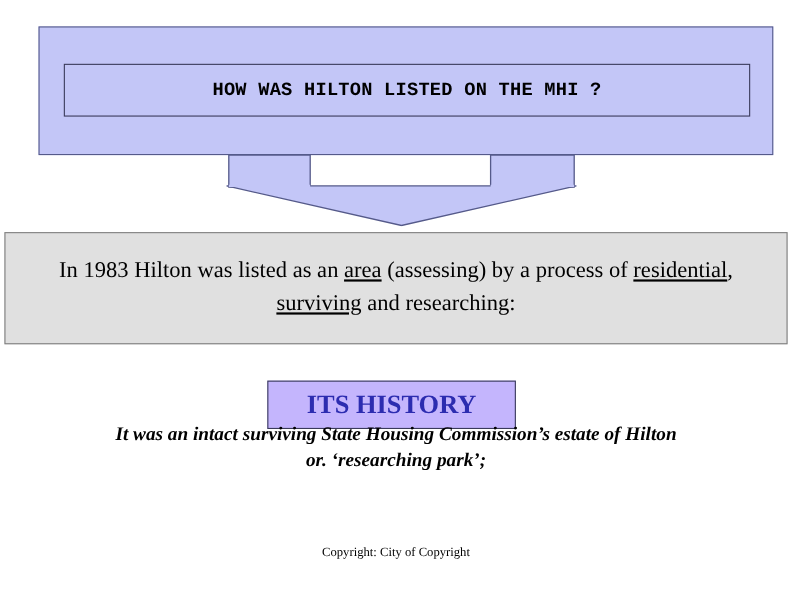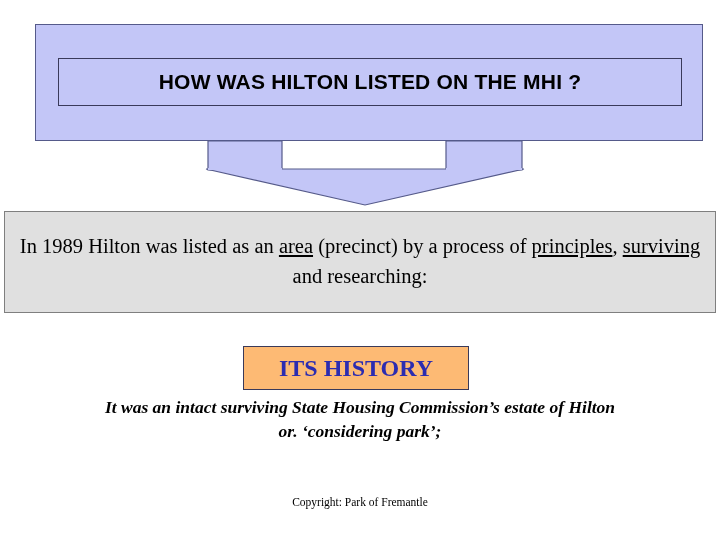--- a/index.html
+++ b/index.html
@@ -39,23 +39,23 @@
     width: 624px;
     height: 48px;
     background: #c3c6f7;
     border: 1px solid #3a3a5a;
     box-sizing: border-box;
     display: flex;
     align-items: center;
     justify-content: center;
   }
   .title-text {
-    font-family: Liberation Sans, sans-serif;
+    font-family: Liberation Mono, monospace;
     font-weight: bold;
-    font-size: 21px;
+    font-size: 17px;
     color: #000000;
     letter-spacing: 0.2px;
     white-space: nowrap;
   }
 
   
   .arrow-wrap {
     position: absolute;
     left: 200px;
     top: 140px;
@@ -93,40 +93,40 @@
     margin-top: 28px;
   }
 
   
   .history-box {
     position: absolute;
     left: 243px;
     top: 346px;
     width: 226px;
     height: 44px;
-    background: #fdba74;
+    background: #c4b5fd;
     border: 1px solid #3a3a5a;
     box-sizing: border-box;
     display: flex;
     align-items: center;
     justify-content: center;
   }
   .history-text {
     font-family: "Liberation Serif", serif;
     font-weight: bold;
     font-size: 24px;
     color: #2c2cb0;
     white-space: nowrap;
   }
 
   
   .body-para {
     position: absolute;
     left: 4px;
-    top: 395px;
+    top: 382px;
     width: 712px;
     text-align: center;
     font-family: "Liberation Serif", serif;
     font-weight: bold;
     font-style: italic;
     font-size: 17.5px;
     color: #000000;
     line-height: 1.38;
   }
   .body-para .line {
@@ -162,28 +162,28 @@
       <polygon points="8,1 82,1 82,30 8,30" fill="#c3c6f7" stroke="#555a8a" stroke-width="1.2"></polygon>
       <polygon points="246,1 322,1 322,30 246,30" fill="#c3c6f7" stroke="#555a8a" stroke-width="1.2"></polygon>
       <polygon points="6,29 324,29 165,65" fill="#c3c6f7" stroke="#555a8a" stroke-width="1.2"></polygon>
       <line x1="8" y1="29" x2="82" y2="29" stroke="#c3c6f7" stroke-width="2"></line>
       <line x1="246" y1="29" x2="322" y2="29" stroke="#c3c6f7" stroke-width="2"></line>
     </svg>
   </div>
 
   <div class="statement-box">
     <div class="statement-text">
-      <span>In 1989 Hilton was listed as an </span><span class="u">area</span><span> (precinct) by a process of </span><span class="u">principles</span><span>, </span><span class="u">surviving</span><span>  and  researching:</span>
+      <span>In 1983 Hilton was listed as an </span><span class="u">area</span><span> (assessing) by a process of </span><span class="u">residential</span><span>, </span><span class="u">surviving</span><span>  and  researching:</span>
     </div>
   </div>
 
   <div class="history-box">
     <span class="history-text">ITS HISTORY</span>
   </div>
 
   <div class="body-para">
     <span class="line">It was an intact surviving State Housing Commission’s estate of Hilton</span>
-    <span class="line">or. ‘considering park’;</span>
+    <span class="line">or. ‘researching park’;</span>
   </div>
 
-  <div class="copyright">Copyright: Park of Fremantle</div>
+  <div class="copyright">Copyright: City of Copyright</div>
 
 </div>
 
 </body></html>

